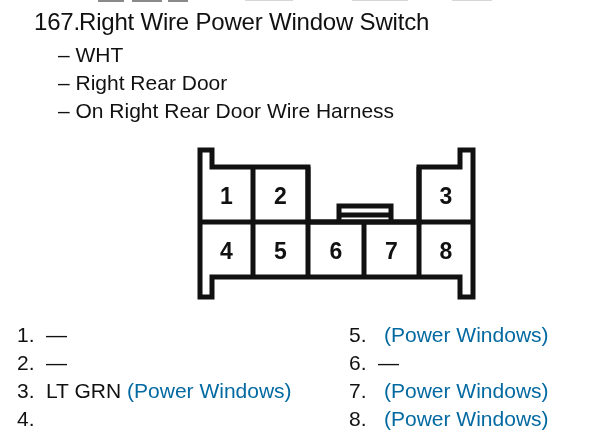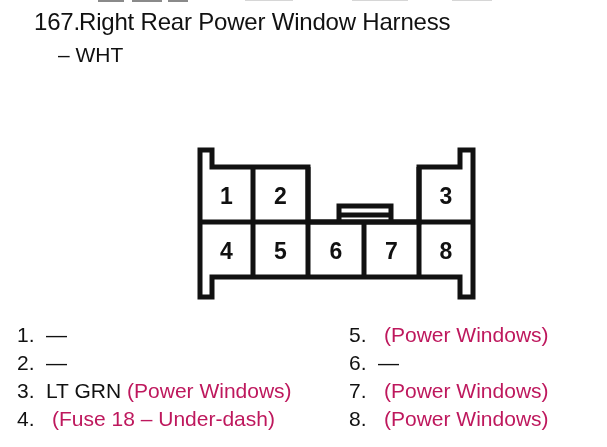--- a/index.html
+++ b/index.html
@@ -55,41 +55,43 @@
     top: 321px;
     font-size: 21px;
     line-height: 28px;
     white-space: nowrap;
   }
   #pin-col-left  { left: 17px; }
   #pin-col-right { left: 349px; }
   .pin-row { display: flex; }
   .pin-num { width: 29px; flex: 0 0 auto; }
   .pin-note { margin-left: 6px; }
-  .blue { color: #be185d; }
+  .blue { color: #0369a1; }
 </style>
 </head>
 <body>
 
 <div id="page">
 
   <div class="artifact" style="left:98px; width:26px;"></div>
   <div class="artifact" style="left:132px; width:30px;"></div>
   <div class="artifact" style="left:168px; width:20px;"></div>
   <div class="artifact light" style="left:245px; width:48px;"></div>
   <div class="artifact light" style="left:352px; width:56px;"></div>
   <div class="artifact light" style="left:452px; width:40px;"></div>
 
   <div id="title-row">
     <span class="item-num">167.</span>
-    <span>Right Rear Power Window Harness</span>
+    <span>Right Wire Power Window Switch</span>
   </div>
 
   <div id="details">
     <div>– WHT</div>
+    <div>– Right Rear Door</div>
+    <div>– On Right Rear Door Wire Harness</div>
   </div>
 
   <svg id="connector" width="283" height="155" viewBox="0 0 283 155">
 
     <path d="M5 4 H17 V21 H113 V76 H224 V21 H265 V4 H278 V151 H265 V131 H17 V151 H5 Z" fill="none" stroke="#111111" stroke-width="5" stroke-linejoin="miter"></path>
 
     <path d="M5 76 H278 M58 21 V131 M113 21 V131 M169 76 V131 M224 21 V131" fill="none" stroke="#111111" stroke-width="5"></path>
 
     <path d="M144 76 V60 H196 V76 M144 69 H196" fill="none" stroke="#111111" stroke-width="5"></path>
 
@@ -114,21 +116,20 @@
       <span class="pin-wire">—</span>
       <span class="pin-note blue"></span>
     </div>
     <div class="pin-row">
       <span class="pin-num">3.</span>
       <span class="pin-wire">LT GRN</span>
       <span class="pin-note blue">(Power Windows)</span>
     </div>
     <div class="pin-row">
       <span class="pin-num">4.</span>
-      <span class="pin-note blue">(Fuse 18 – Under-dash)</span>
     </div>
   </div>
 
   <div id="pin-col-right" class="pin-col">
     <div class="pin-row">
       <span class="pin-num">5.</span>
       <span class="pin-note blue">(Power Windows)</span>
     </div>
     <div class="pin-row">
       <span class="pin-num">6.</span>

